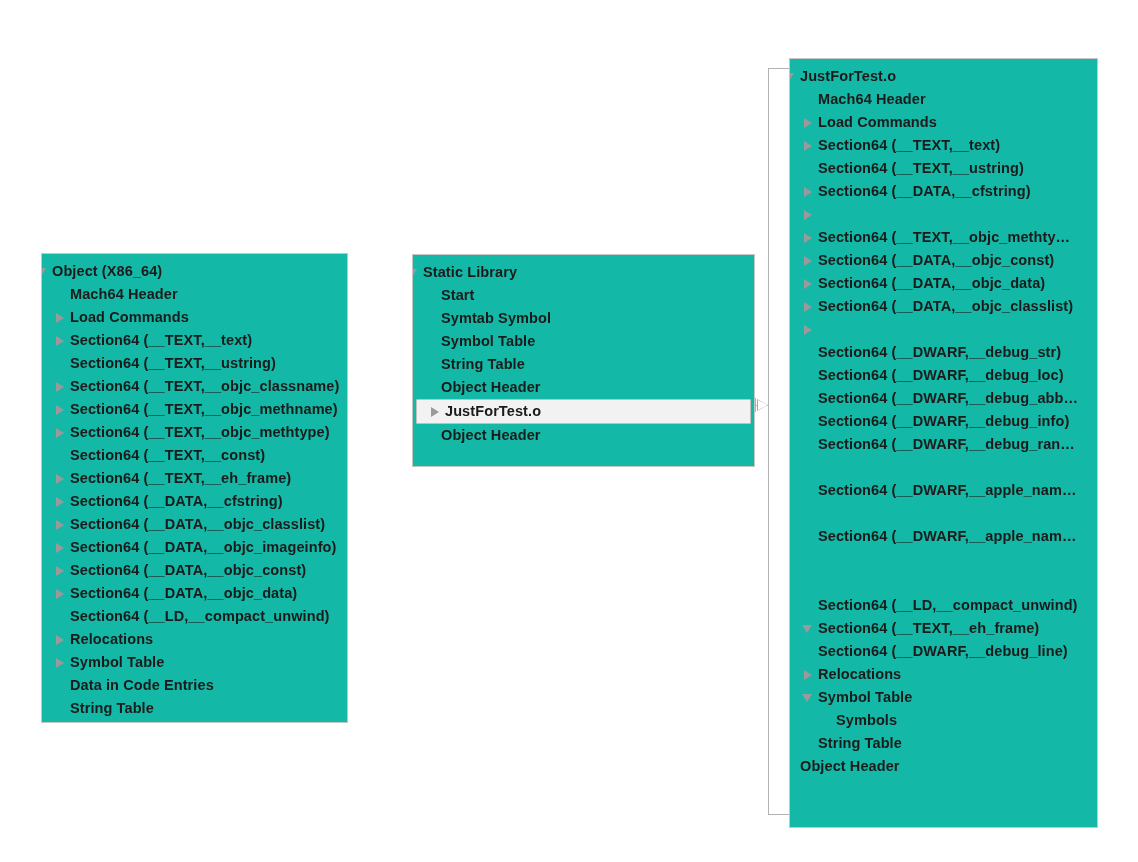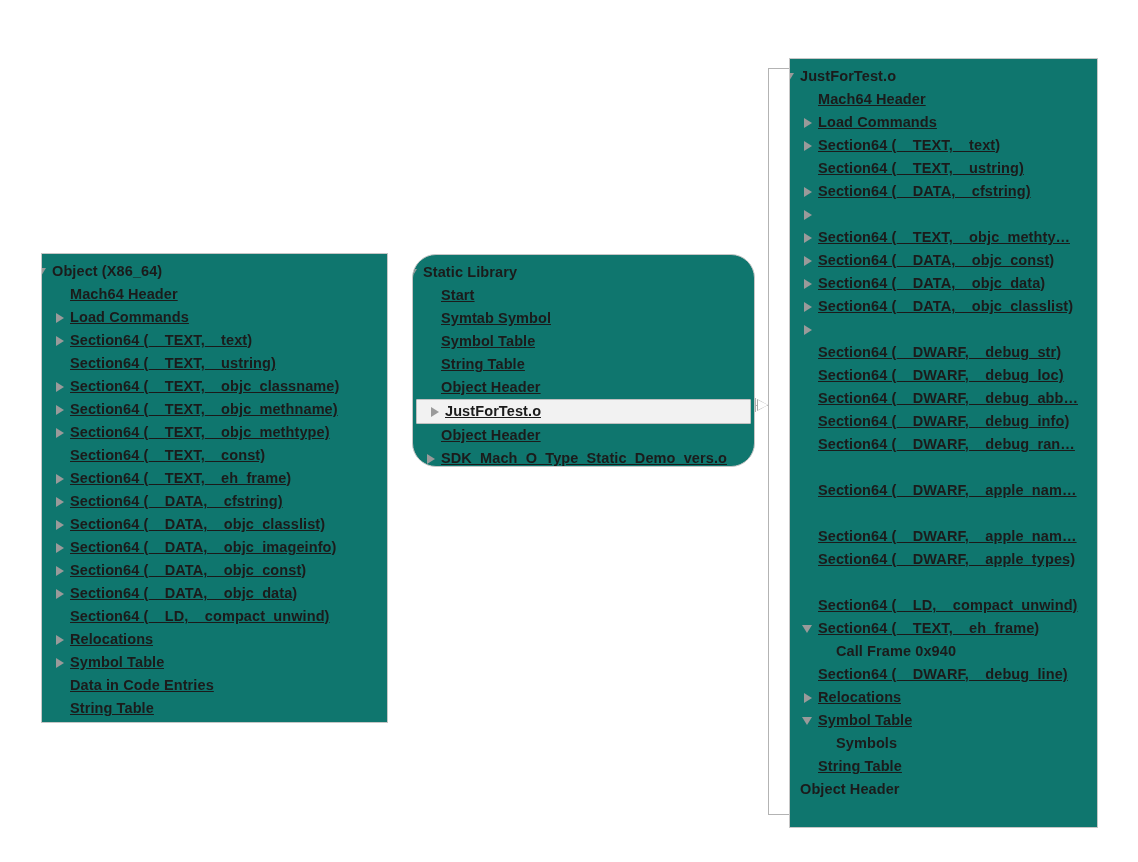--- a/index.html
+++ b/index.html
@@ -12,28 +12,28 @@
     width: 1138px;
     height: 862px;
     position: relative;
     font-family: "Liberation Sans", "DejaVu Sans", sans-serif;
     overflow: hidden;
     -webkit-font-smoothing: antialiased;
   }
 
   .panel {
     position: absolute;
-    background: #0f766e;
+    background: #14b8a6;
     border: 1px solid #c6c6c6;
     box-sizing: border-box;
     overflow: hidden;
   }
 
-  #panel-object   { left: 41px;  top: 253px; width: 347px; height: 470px; }
-  #panel-static   { left: 412px; top: 254px; width: 343px; height: 213px; border-radius: 24px; }
+  #panel-object   { left: 41px;  top: 253px; width: 307px; height: 470px; }
+  #panel-static   { left: 412px; top: 254px; width: 343px; height: 213px; }
   #panel-objfile  { left: 789px; top: 58px;  width: 309px; height: 770px; }
 
   .tree { padding: 6px 0 6px 0; }
 
   .row {
     position: relative;
     height: 23px;
     line-height: 23px;
     white-space: nowrap;
     font-size: 14.5px;
@@ -48,21 +48,21 @@
 
   .row .label {
     overflow: hidden;
     text-overflow: ellipsis;
     white-space: nowrap;
     display: block;
   }
 
   
   .d0 { padding-left: 10px; }
-  .d1 { padding-left: 28px; text-decoration: underline; }
+  .d1 { padding-left: 28px; }
   .d2 { padding-left: 46px; }
 
   
   .tri {
     width: 13px;
     min-width: 13px;
     height: 23px;
     margin-left: -16px;
     margin-right: 3px;
     position: relative;
@@ -260,24 +260,20 @@
         <span class="label">Object Header</span>
       </div>
       <div class="row d1 selected">
         <span class="tri closed"></span>
         <span class="label">JustForTest.o</span>
       </div>
       <div class="row d1">
         <span class="tri none"></span>
         <span class="label">Object Header</span>
       </div>
-      <div class="row d1">
-        <span class="tri closed"></span>
-        <span class="label">SDK_Mach_O_Type_Static_Demo_vers.o</span>
-      </div>
     </div>
 </div>
 
 <div class="panel" id="panel-objfile">
   <div class="tree">
       <div class="row d0">
         <span class="tri open"></span>
         <span class="label">JustForTest.o</span>
       </div>
       <div class="row d1">
@@ -351,36 +347,31 @@
       </div>
       <div class="row d1">
         <span class="tri none"></span>
       </div>
       <div class="row d1">
         <span class="tri none"></span>
         <span class="label">Section64 (__DWARF,__apple_nam…</span>
       </div>
       <div class="row d1">
         <span class="tri none"></span>
-        <span class="label">Section64 (__DWARF,__apple_types)</span>
       </div>
       <div class="row d1">
         <span class="tri none"></span>
       </div>
       <div class="row d1">
         <span class="tri none"></span>
         <span class="label">Section64 (__LD,__compact_unwind)</span>
       </div>
       <div class="row d1">
         <span class="tri open"></span>
         <span class="label">Section64 (__TEXT,__eh_frame)</span>
-      </div>
-      <div class="row d2">
-        <span class="tri none"></span>
-        <span class="label">Call Frame 0x940</span>
       </div>
       <div class="row d1">
         <span class="tri none"></span>
         <span class="label">Section64 (__DWARF,__debug_line)</span>
       </div>
       <div class="row d1">
         <span class="tri closed"></span>
         <span class="label">Relocations</span>
       </div>
       <div class="row d1">

